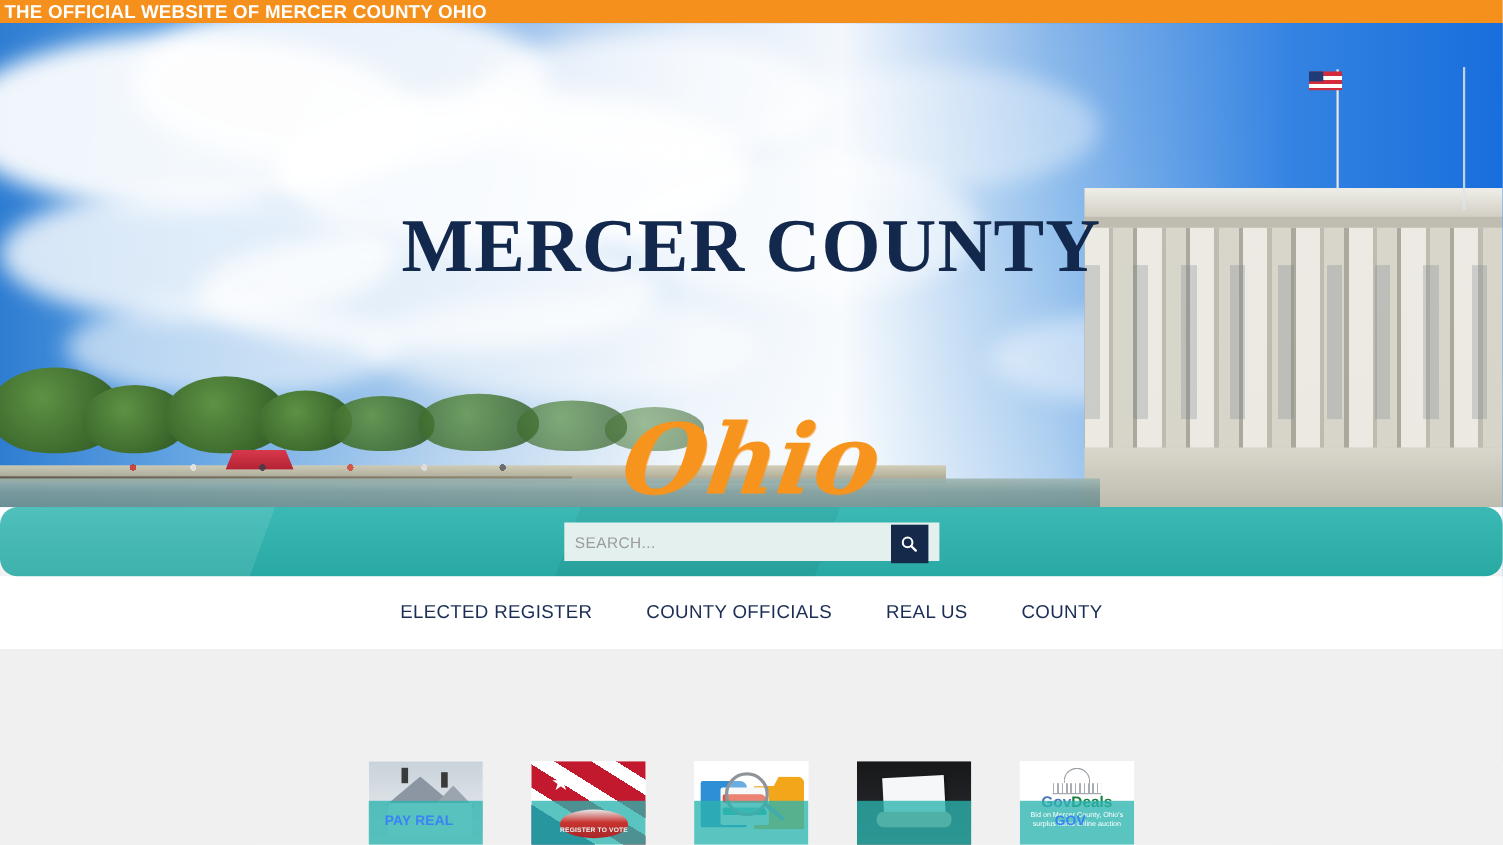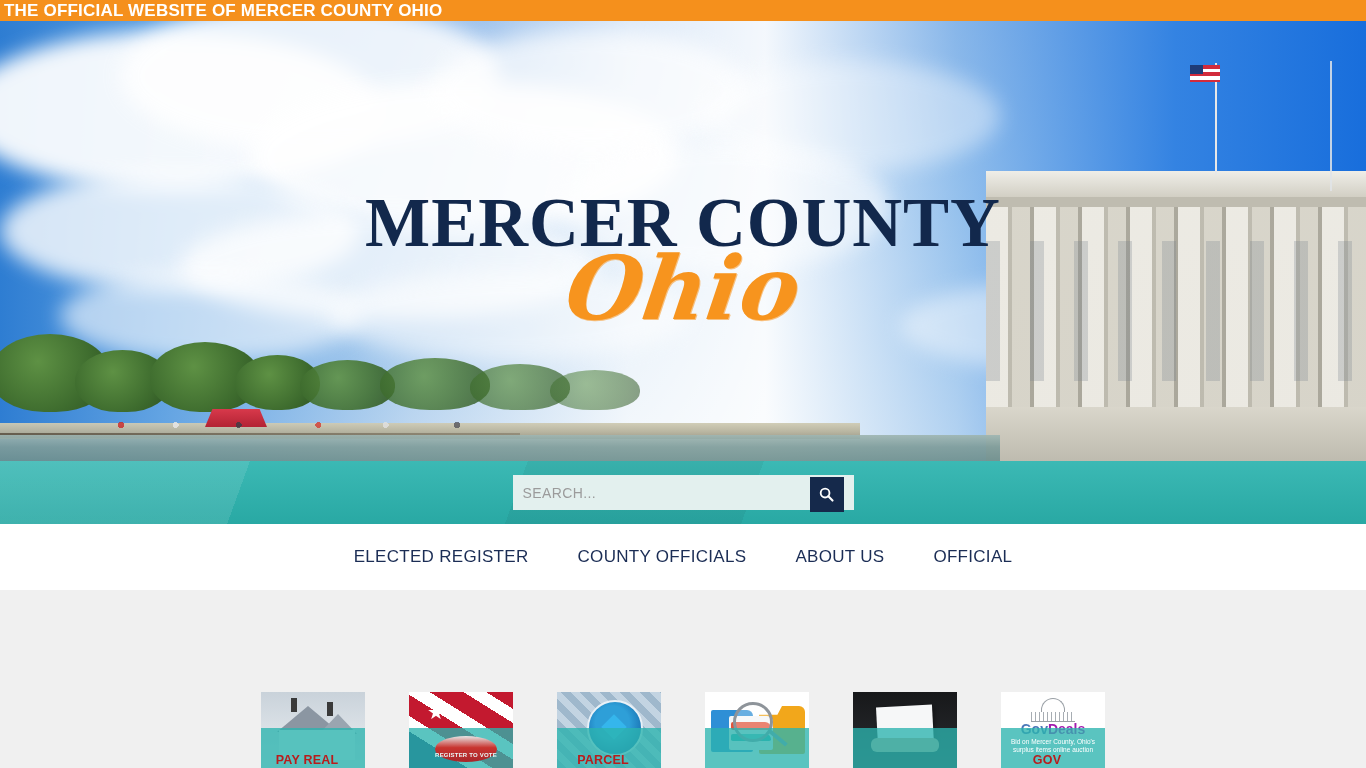--- a/index.html
+++ b/index.html
@@ -168,21 +168,21 @@
   }
   .antenna {
     position:absolute; left:1330px; top:40px; width:2px; height:130px;
     background:rgba(225,228,232,0.85);
   }
 
   
   .hero-title-wrap {
     position:absolute; left:0; top:0; width:1366px; height:440px;
     display:flex; flex-direction:column;
-    align-items:center; justify-content:flex-start;
+    align-items:center; justify-content:space-between;
   }
   .hero-title {
     margin-top:168px;
     font-family:"Liberation Serif", serif;
     font-weight:bold;
     font-size:69px;
     letter-spacing:1px;
     color:#12284C;
     line-height:1;
     text-align:center;
@@ -198,21 +198,21 @@
     text-align:center;
     transform:skewX(-8deg);
     text-shadow:1px 1px 0 rgba(247,148,30,0.55);
   }
 
   
   .search-band {
     position:absolute; left:0; top:461px;
     width:1366px; height:63px;
     background:#2BB3AE;
-    display:flex; align-items:center; justify-content:center;
+    display:flex; align-items:center; justify-content:center;border-radius:16px;
   }
   .search-band-tex {
     position:absolute; inset:0;
     background:
       linear-gradient(110deg, rgba(255,255,255,0.10) 0 18%, transparent 18% 38%, rgba(0,0,0,0.05) 38% 55%, transparent 55% 100%),
       linear-gradient(180deg, rgba(255,255,255,0.08), rgba(0,0,0,0.06));
     pointer-events:none;
   }
   .search-form {
     position:relative;
@@ -276,26 +276,26 @@
     background:#ffffff;
   }
   .tile-img { position:absolute; inset:0; }
   .tile-overlay {
     position:absolute; left:0; bottom:0; width:104px; height:40px;
     background:rgba(43,179,174,0.78);
   }
   .tile-label {
     position:absolute; left:0; bottom:0; width:92px;
     text-align:center;
-    color:#b91c1c;
+    color:#3b82f6;
     font-size:12.5px;
     font-weight:bold;
     letter-spacing:0.2px;
     line-height:1.05;
-    padding-bottom:1px;
+    padding-bottom:15px;
   }
 
   
   .art-house {
     position:absolute; inset:0;
     background:linear-gradient(180deg,#C9D2DA 0%, #DDE3E8 55%, #E8ECEF 100%);
   }
   .house-roof {
     position:absolute; left:16px; top:14px; width:62px; height:26px;
     background:#8B96A2;
@@ -403,21 +403,21 @@
   .dome-base {
     position:absolute; left:30px; top:20px; width:44px; height:10px;
     background:repeating-linear-gradient(90deg,#A7ADB3 0 1.5px, transparent 1.5px 4px);
     border-bottom:1.5px solid #9AA0A6;
   }
   .gov-word {
     position:absolute; left:0; top:30px; width:104px;
     text-align:center; font-size:14px; font-weight:bold; line-height:1;
   }
   .gov-a { color:#4A78B8; }
-  .gov-b { color:#a21caf; }
+  .gov-b { color:#15803d; }
   .gov-sub {
     position:absolute; left:2px; top:46px; width:100px;
     text-align:center; color:#ffffff;
     font-size:6.5px; line-height:1.25;
   }
 </style>
 </head>
 <body>
 
 <div class="topbar">
@@ -484,22 +484,22 @@
         <line x1="14.6" y1="14.6" x2="20.5" y2="20.5" stroke="#ffffff" stroke-width="3" stroke-linecap="round"></line>
       </svg>
     </button>
   </div>
 </div>
 
 <nav class="nav-band">
   <div class="nav-list">
     <span class="nav-item">ELECTED REGISTER</span>
     <span class="nav-item">COUNTY OFFICIALS</span>
-    <span class="nav-item">ABOUT US</span>
-    <span class="nav-item">OFFICIAL</span>
+    <span class="nav-item">REAL US</span>
+    <span class="nav-item">COUNTY</span>
   </div>
 </nav>
 
 <section class="tiles-section">
   <div class="tiles-row">
 
     <div class="tile">
       <div class="tile-img art-house">
         <div class="chimney ch-a"></div>
         <div class="chimney ch-b"></div>
@@ -514,28 +514,20 @@
     <div class="tile">
       <div class="tile-img art-flag">
         <span class="flag-star">★</span>
       </div>
       <div class="tile-overlay"></div>
       <div class="vote-badge"></div>
       <div class="vote-text">REGISTER TO VOTE</div>
       <div class="tile-label"></div>
     </div>
 
-    <div class="tile">
-      <div class="tile-img art-parcel">
-        <div class="parcel-lens"></div>
-        <div class="parcel-cube"></div>
-      </div>
-      <div class="tile-overlay"></div>
-      <div class="tile-label">PARCEL</div>
-    </div>
 
     <div class="tile">
       <div class="tile-img art-folders">
         <div class="fold f-blue"></div>
         <div class="fold f-yellow"></div>
         <div class="fold f-white"></div>
         <div class="fold f-red"></div>
         <div class="fold f-teal"></div>
         <div class="fold-lens"></div>
         <div class="fold-handle"></div>

